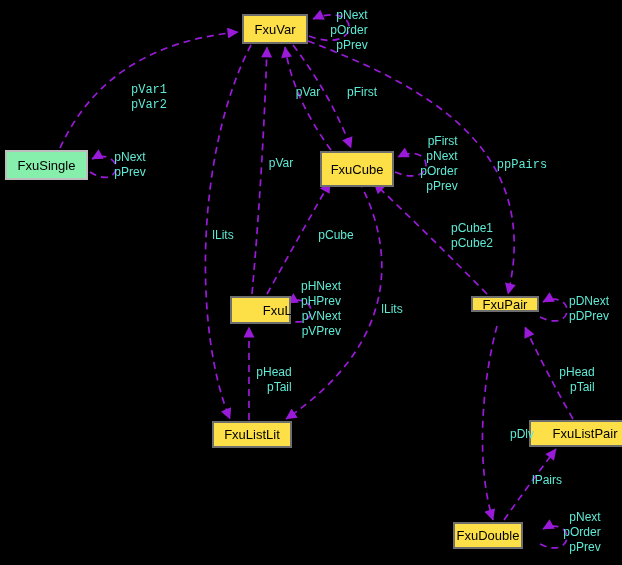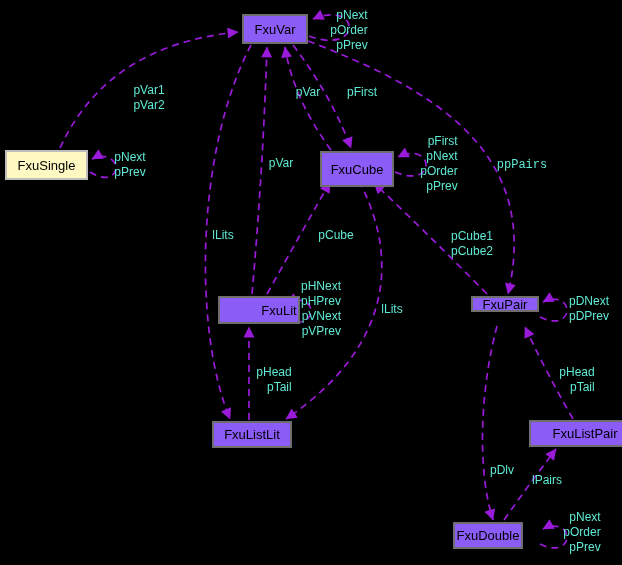--- a/index.html
+++ b/index.html
@@ -1,23 +1,23 @@
 <!DOCTYPE html>
 <html><head>
 <meta charset="utf-8">
 <style>
   html,body{margin:0;padding:0;background:#000;}
   #canvas{position:relative;width:622px;height:565px;background:#000;overflow:hidden;
           font-family:"Liberation Sans","DejaVu Sans",sans-serif;}
   #edges{position:absolute;left:0;top:0;width:622px;height:565px;}
   .edge{fill:none;stroke:#9a1ad9;stroke-width:1.7;stroke-dasharray:7 5;}
   .node{position:absolute;display:flex;align-items:center;justify-content:center;
-        background:#8b5cf6;border:2px solid #6e6e6e;color:#000;font-size:13px;
+        background:#fde047;border:2px solid #6e6e6e;color:#000;font-size:13px;
         box-sizing:border-box;cursor:pointer;}
-  .node.hl{background:#fef9c3;border-color:#bdbdbd;}
+  .node.hl{background:#86efac;border-color:#bdbdbd;}
   .elabel{position:absolute;color:#5eead4;font-size:12px;line-height:15px;
           text-align:right;white-space:pre-line;transform:translateX(-50%);}
 </style>
 </head>
 <body>
 
 <div id="canvas">
 
   <svg id="edges" viewBox="0 0 622 565">
     <defs>
@@ -42,55 +42,55 @@
     <path class="edge" marker-end="url(#arrow)" d="M 540 317 C 556 325 567 320 567 310 C 567 300 554 296 543 302"></path>
     <path class="edge" marker-end="url(#arrow)" d="M 497 326 C 480 390 477 470 493 520"></path>
     <path class="edge" marker-end="url(#arrow)" d="M 504 520 Q 530 483 556 449"></path>
     <path class="edge" marker-end="url(#arrow)" d="M 249 420 L 249 327"></path>
     <path class="edge" marker-end="url(#arrow)" d="M 540 544 C 555 552 567 547 567 537 C 567 527 554 523 543 529"></path>
   </svg>
 
   <div class="node" style="left:242px;top:14px;width:66px;height:30px;">FxuVar</div>
   <div class="node hl" style="left:5px;top:150px;width:83px;height:30px;">FxuSingle</div>
   <div class="node" style="left:320px;top:151px;width:74px;height:36px;">FxuCube</div>
-  <div class="node" style="left:218px;top:296px;width:82px;height:28px;padding-left:40px;">FxuLit</div>
+  <div class="node" style="left:230px;top:296px;width:61px;height:28px;padding-left:40px;">FxuLit</div>
   <div class="node" style="left:212px;top:421px;width:80px;height:27px;text-align:right;">FxuListLit</div>
   <div class="node" style="left:471px;top:296px;width:68px;height:16px;">FxuPair</div>
   <div class="node" style="left:529px;top:420px;width:112px;height:27px;">FxuListPair</div>
   <div class="node" style="left:453px;top:522px;width:70px;height:27px;">FxuDouble</div>
 
   <div class="elabel" style="left:349px;top:8px;">pNext
 pOrder
 pPrev</div>
-  <div class="elabel" style="left:149px;top:83px;">pVar1
+  <div class="elabel" style="left:149px;top:83px;font-family:Liberation Mono, monospace;">pVar1
 pVar2</div>
   <div class="elabel" style="left:130px;top:150px;">pNext
 pPrev</div>
   <div class="elabel" style="left:308px;top:85px;">pVar</div>
   <div class="elabel" style="left:362px;top:85px;">pFirst</div>
   <div class="elabel" style="left:281px;top:156px;">pVar</div>
   <div class="elabel" style="left:223px;top:228px;">lLits</div>
   <div class="elabel" style="left:336px;top:228px;">pCube</div>
   <div class="elabel" style="left:439px;top:134px;">pFirst
 pNext
 pOrder
 pPrev</div>
   <div class="elabel" style="left:522px;top:158px;font-family:Liberation Mono, monospace;">ppPairs</div>
-  <div class="elabel" style="left:472px;top:221px;margin-top:8px;">pCube1
+  <div class="elabel" style="left:472px;top:221px;">pCube1
 pCube2</div>
   <div class="elabel" style="left:321px;top:279px;">pHNext
 pHPrev
 pVNext
 pVPrev</div>
   <div class="elabel" style="left:392px;top:302px;">lLits</div>
   <div class="elabel" style="left:589px;top:294px;">pDNext
 pDPrev</div>
   <div class="elabel" style="left:274px;top:365px;">pHead
 pTail</div>
   <div class="elabel" style="left:577px;top:365px;">pHead
 pTail</div>
-  <div class="elabel" style="left:502px;top:427px;margin-top:36px;">pDlv</div>
+  <div class="elabel" style="left:522px;top:427px;">pDlv</div>
   <div class="elabel" style="left:547px;top:473px;">lPairs</div>
   <div class="elabel" style="left:582px;top:510px;">pNext
 pOrder
 pPrev</div>
 
 </div>
 
 </body></html>

